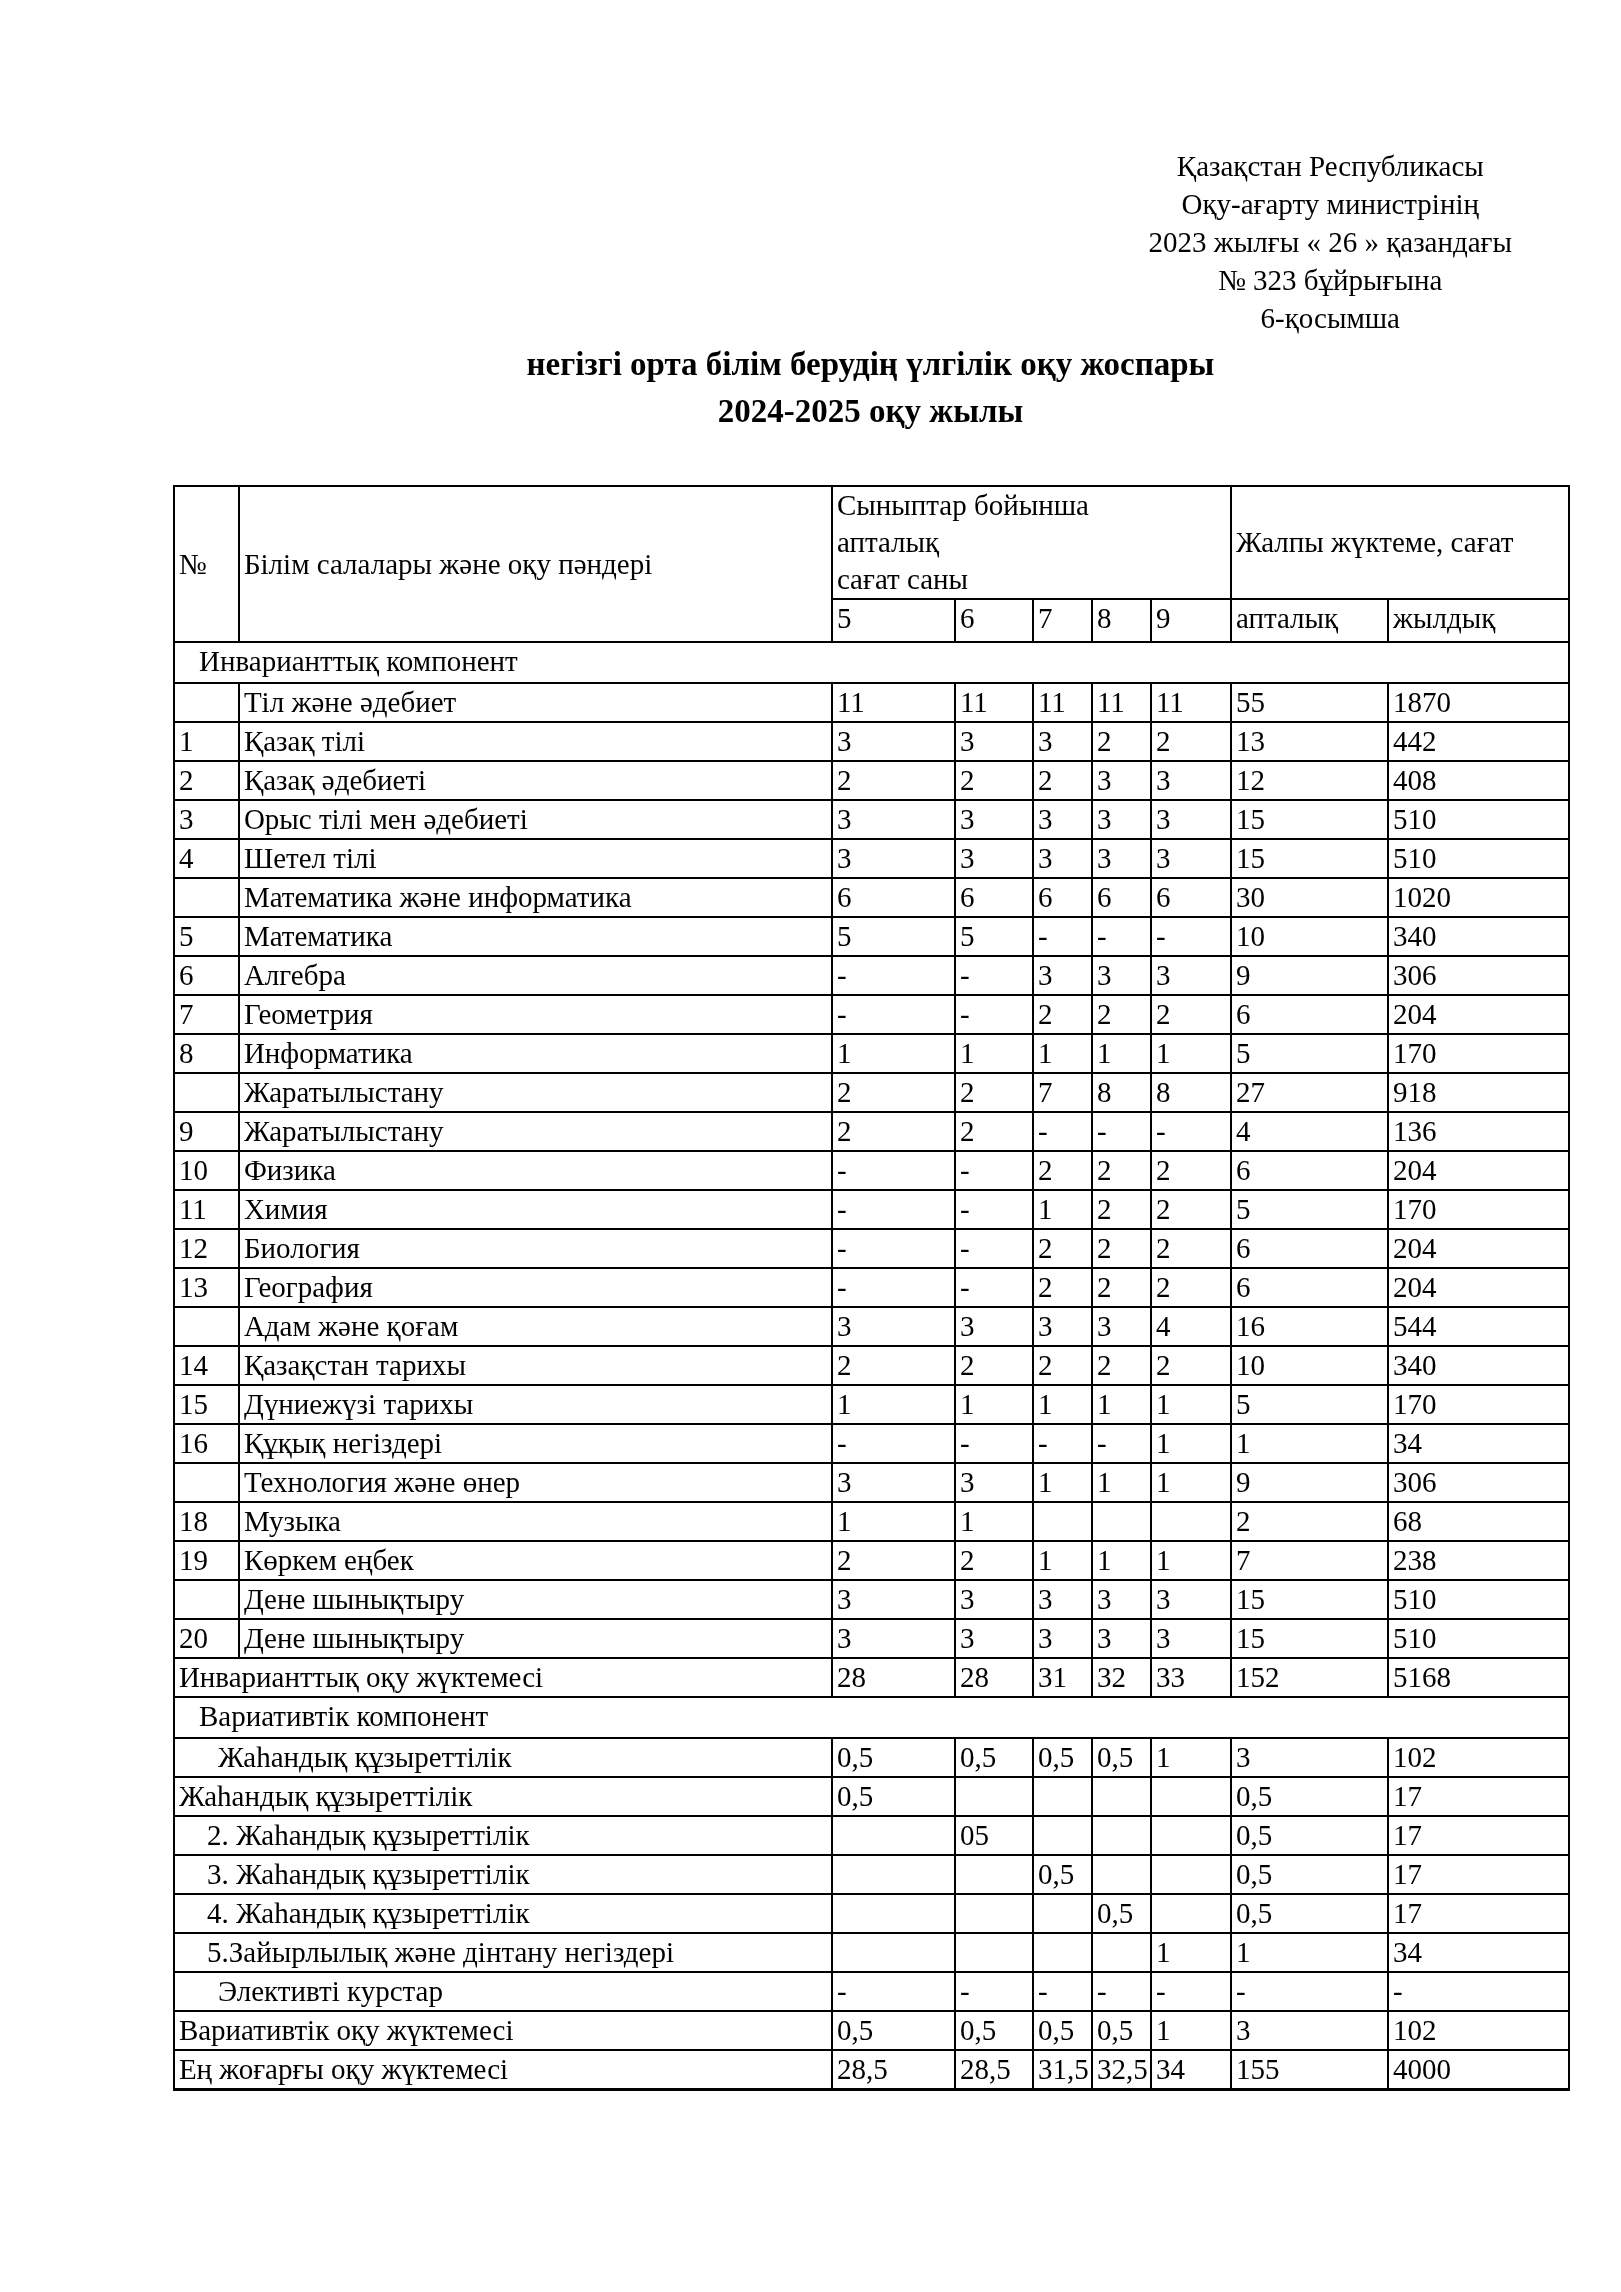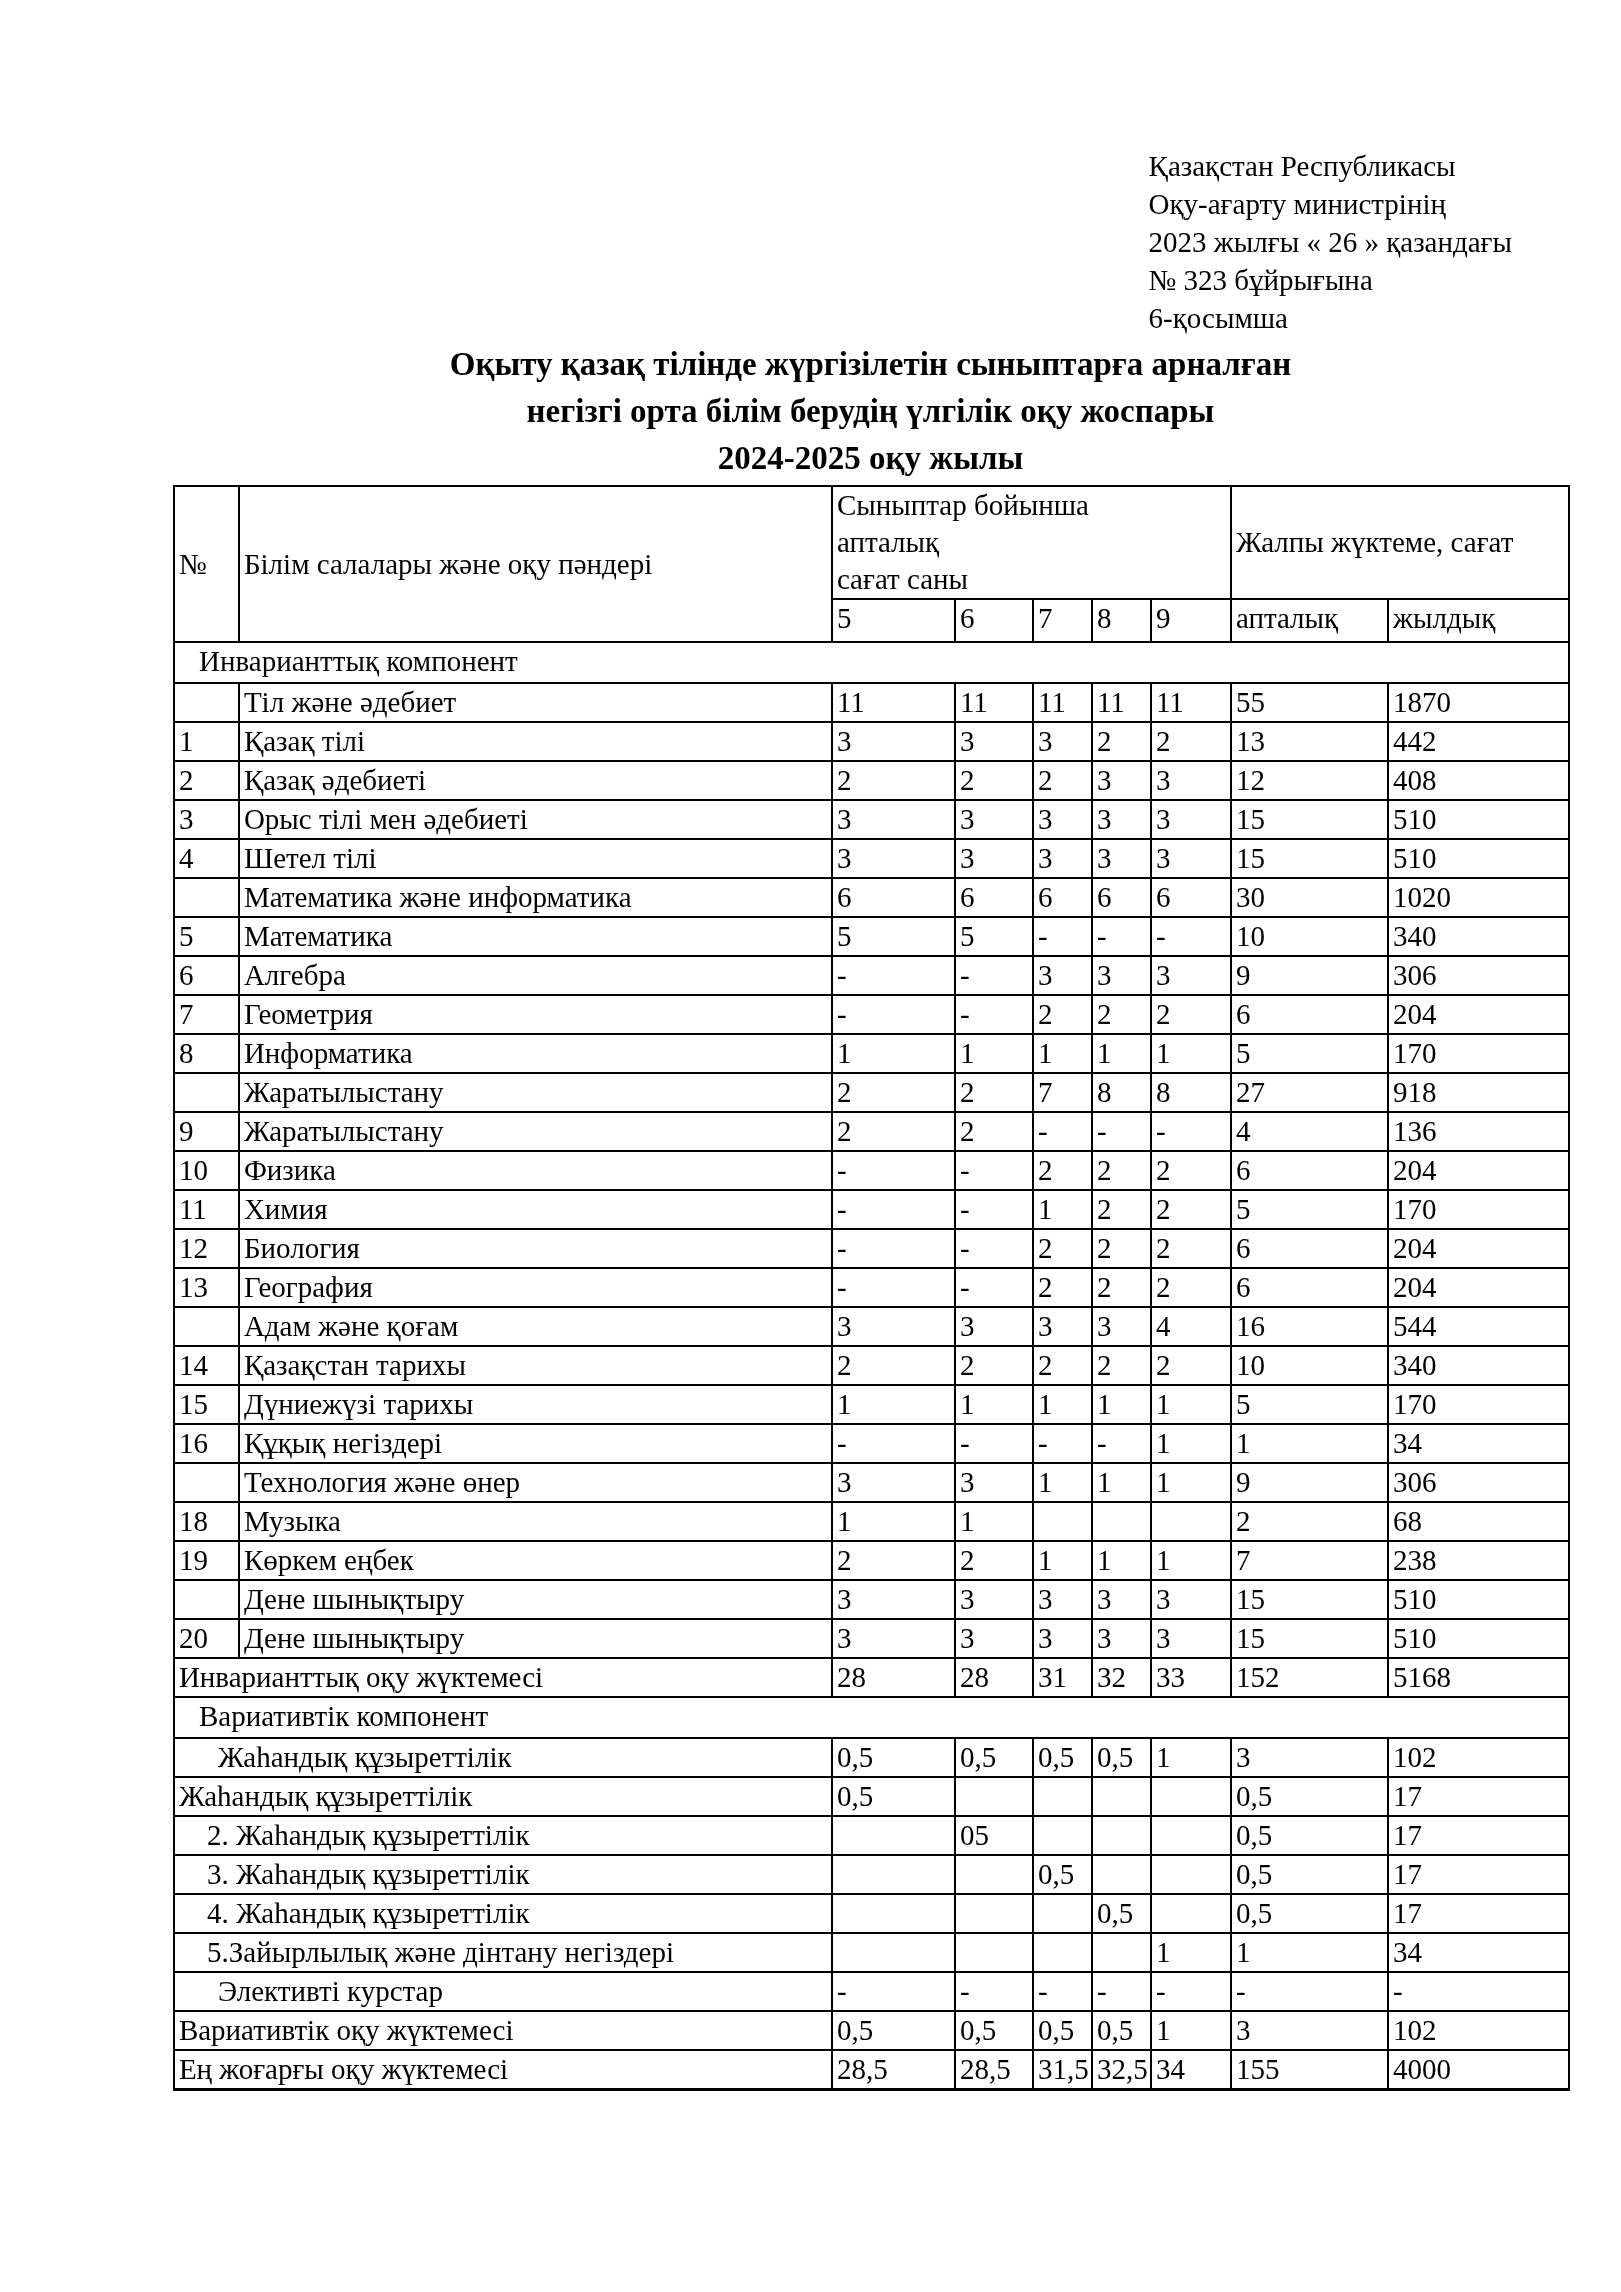--- a/index.html
+++ b/index.html
@@ -5,21 +5,21 @@
   * { box-sizing: border-box; }
   html, body { margin: 0; padding: 0; }
   body {
     width: 1621px; height: 2293px;
     background: #ffffff; color: #000;
     font-family: "Liberation Serif", "DejaVu Serif", serif;
     position: relative;
   }
   .header-block {
     position: absolute; top: 147px; right: 109px;
-    text-align: left; font-size: 29px; line-height: 38px;
+    text-align: center; font-size: 29px; line-height: 38px;
   }
   .title-block {
     position: absolute; top: 341px; left: 173px; width: 1395px;
     text-align: center; font-weight: bold; font-size: 33px; line-height: 47px;
   }
   table.plan {
     position: absolute; top: 485px; left: 173px; width: 1395px;
     border-collapse: collapse; table-layout: fixed;
     font-size: 29px;
   }
@@ -46,21 +46,20 @@
 
 <div class="header-block">
   <div>Қазақстан Республикасы</div>
   <div>Оқу-ағарту министрінің</div>
   <div>2023 жылғы « 26 » қазандағы</div>
   <div>№ 323 бұйрығына</div>
   <div>6-қосымша</div>
 </div>
 
 <div class="title-block">
-  <div>Оқыту қазақ тілінде жүргізілетін сыныптарға арналған</div>
   <div>негізгі орта білім берудің үлгілік  оқу жоспары</div>
   <div>2024-2025 оқу  жылы</div>
 </div>
 
 <table class="plan">
   <colgroup>
     <col style="width:65px">
       <col style="width:593px">
     <col style="width:123px">
       <col style="width:78px">

